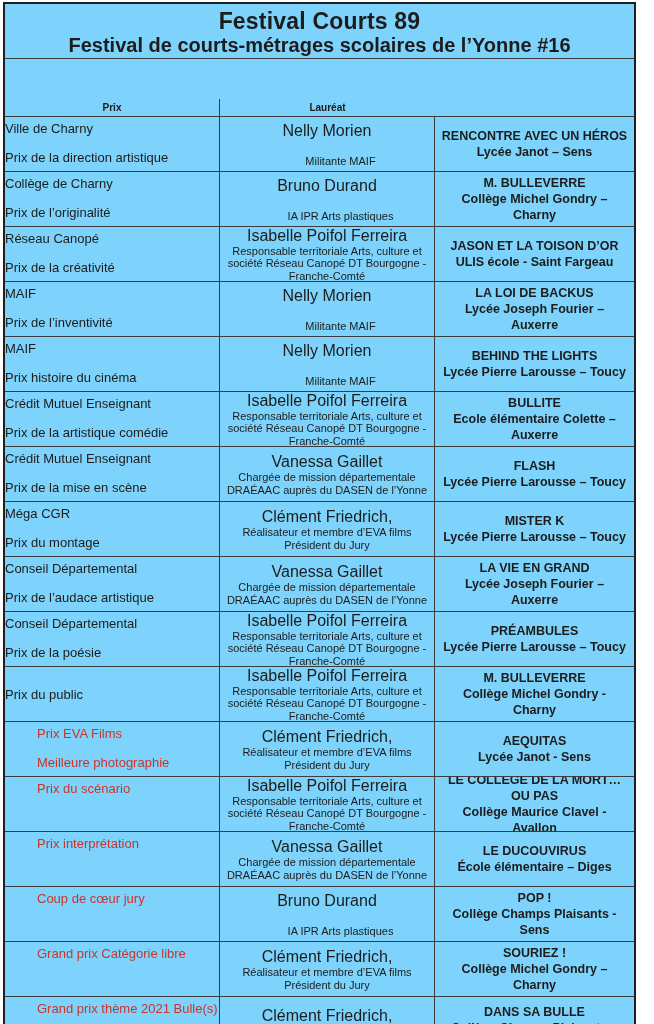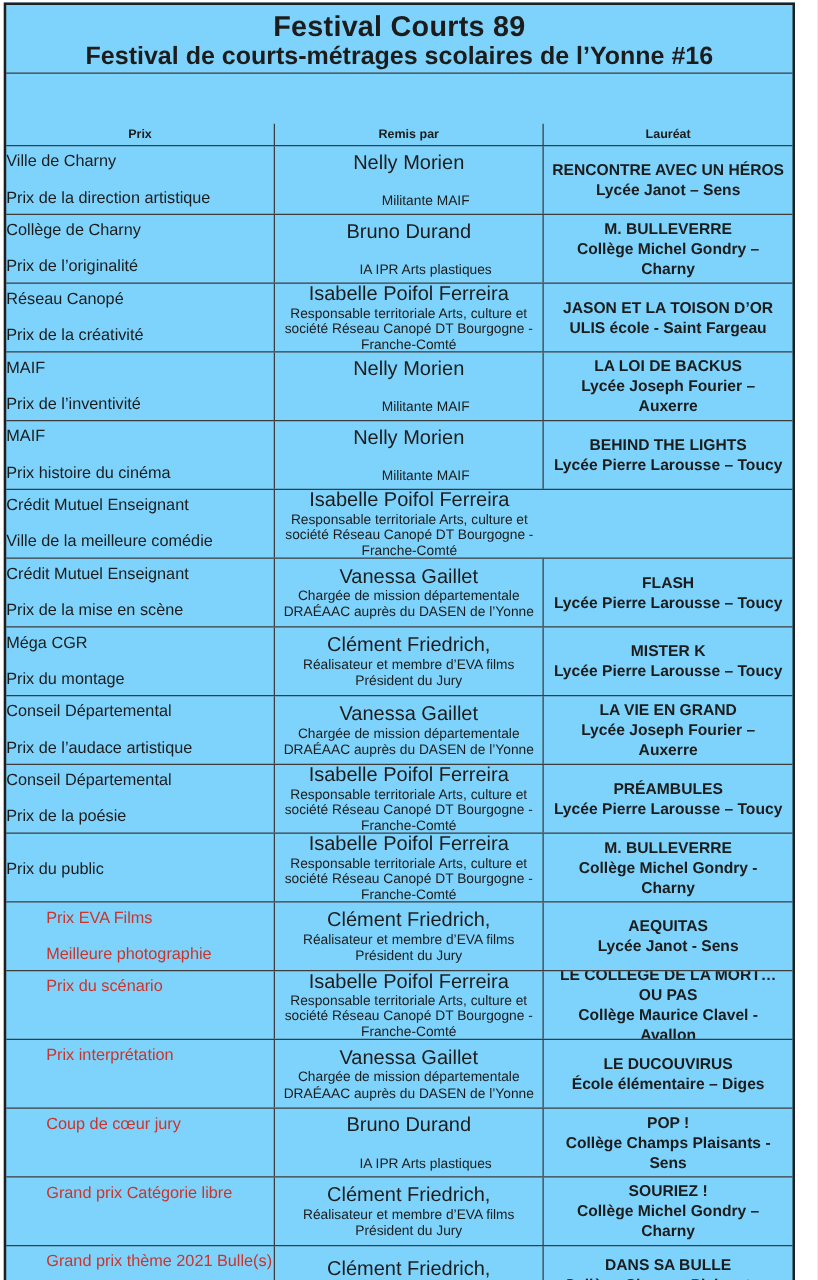--- a/index.html
+++ b/index.html
@@ -89,21 +89,20 @@
 </head>
 <body>
 
 <div class="table">
   <div class="title-block">
     <div class="title">Festival Courts 89</div>
     <div class="subtitle">Festival de courts-métrages scolaires de l’Yonne #16</div>
   </div>
   <div class="col-headers">
     <div class="hcell">Prix</div>
-    <div class="hcell">Remis par</div>
     <div class="hcell">Lauréat</div>
   </div>
   <div id="rows">
   <div class="row">
     <div class="cell prix">
       <div class="prix-line1">Ville de Charny</div>
       <div class="prix-line2">Prix de la direction artistique</div>
     </div>
     <div class="cell remis spread">
       <div class="remis-name">Nelly Morien</div>
@@ -173,27 +172,31 @@
     </div>
     <div class="cell laureat">
       <div class="film-title">BEHIND THE LIGHTS</div>
       <div class="school-name">Lycée Pierre Larousse – Toucy</div>
     </div>
   </div>
 
   <div class="row">
     <div class="cell prix">
       <div class="prix-line1">Crédit Mutuel Enseignant</div>
-      <div class="prix-line2">Ville de la meilleure comédie</div>
-    </div>
-    <div class="cell remis">
-      <div class="remis-name">Isabelle Poifol Ferreira</div>
-      <div class="remis-sub">Responsable territoriale Arts, culture et
-société Réseau Canopé DT Bourgogne -
-Franche-Comté</div>
+      <div class="prix-line2">Prix de la artistique comédie</div>
+    </div>
+    <div class="cell remis">
+      <div class="remis-name">Isabelle Poifol Ferreira</div>
+      <div class="remis-sub">Responsable territoriale Arts, culture et
+société Réseau Canopé DT Bourgogne -
+Franche-Comté</div>
+    </div>
+    <div class="cell laureat">
+      <div class="film-title">BULLITE</div>
+      <div class="school-name">Ecole élémentaire Colette – Auxerre</div>
     </div>
   </div>
 
   <div class="row">
     <div class="cell prix">
       <div class="prix-line1">Crédit Mutuel Enseignant</div>
       <div class="prix-line2">Prix de la mise en scène</div>
     </div>
     <div class="cell remis">
       <div class="remis-name">Vanessa Gaillet</div>

